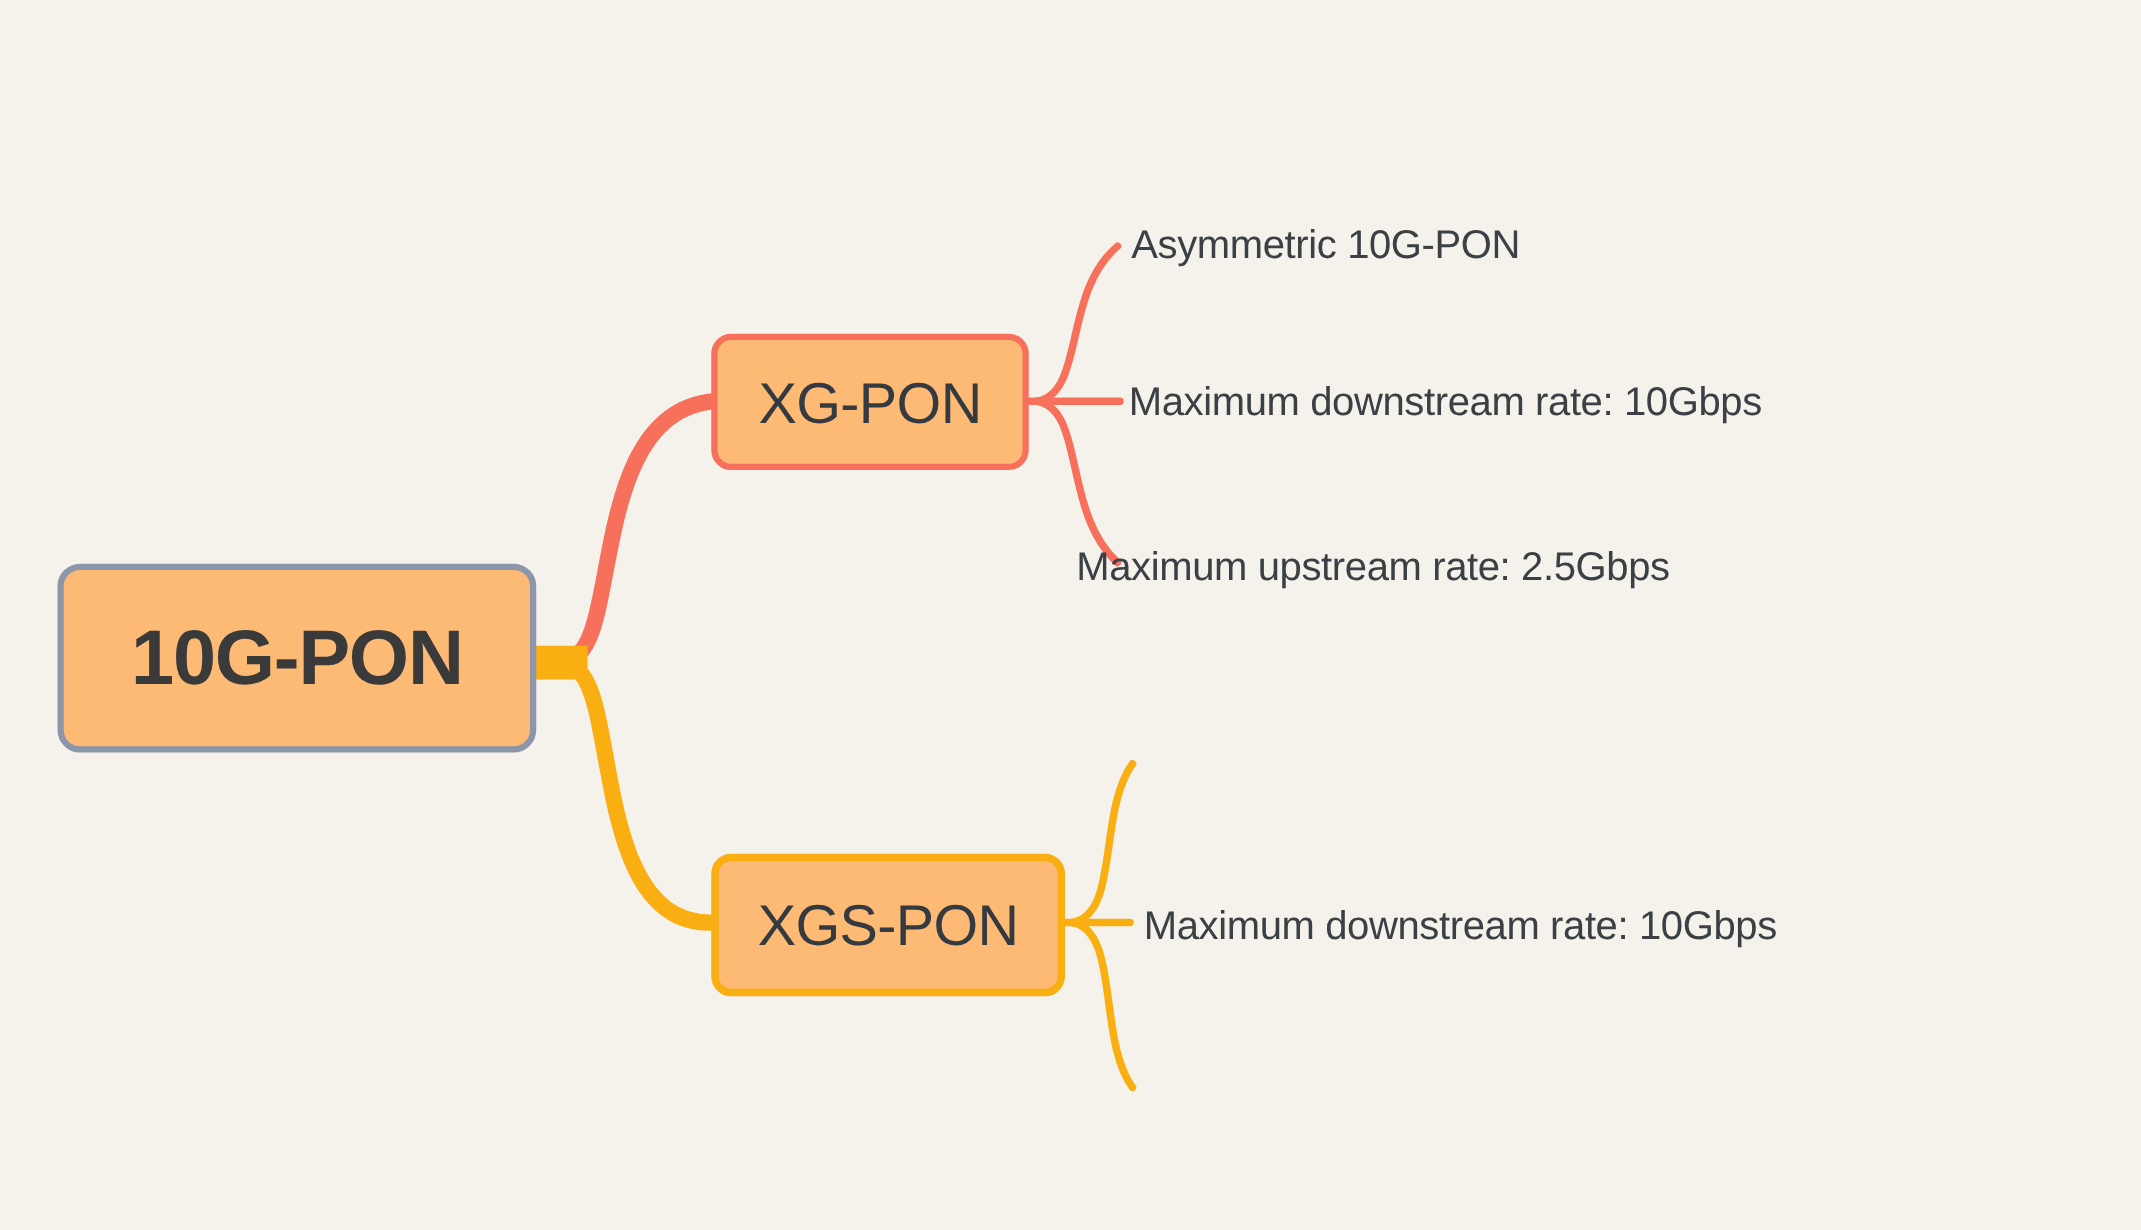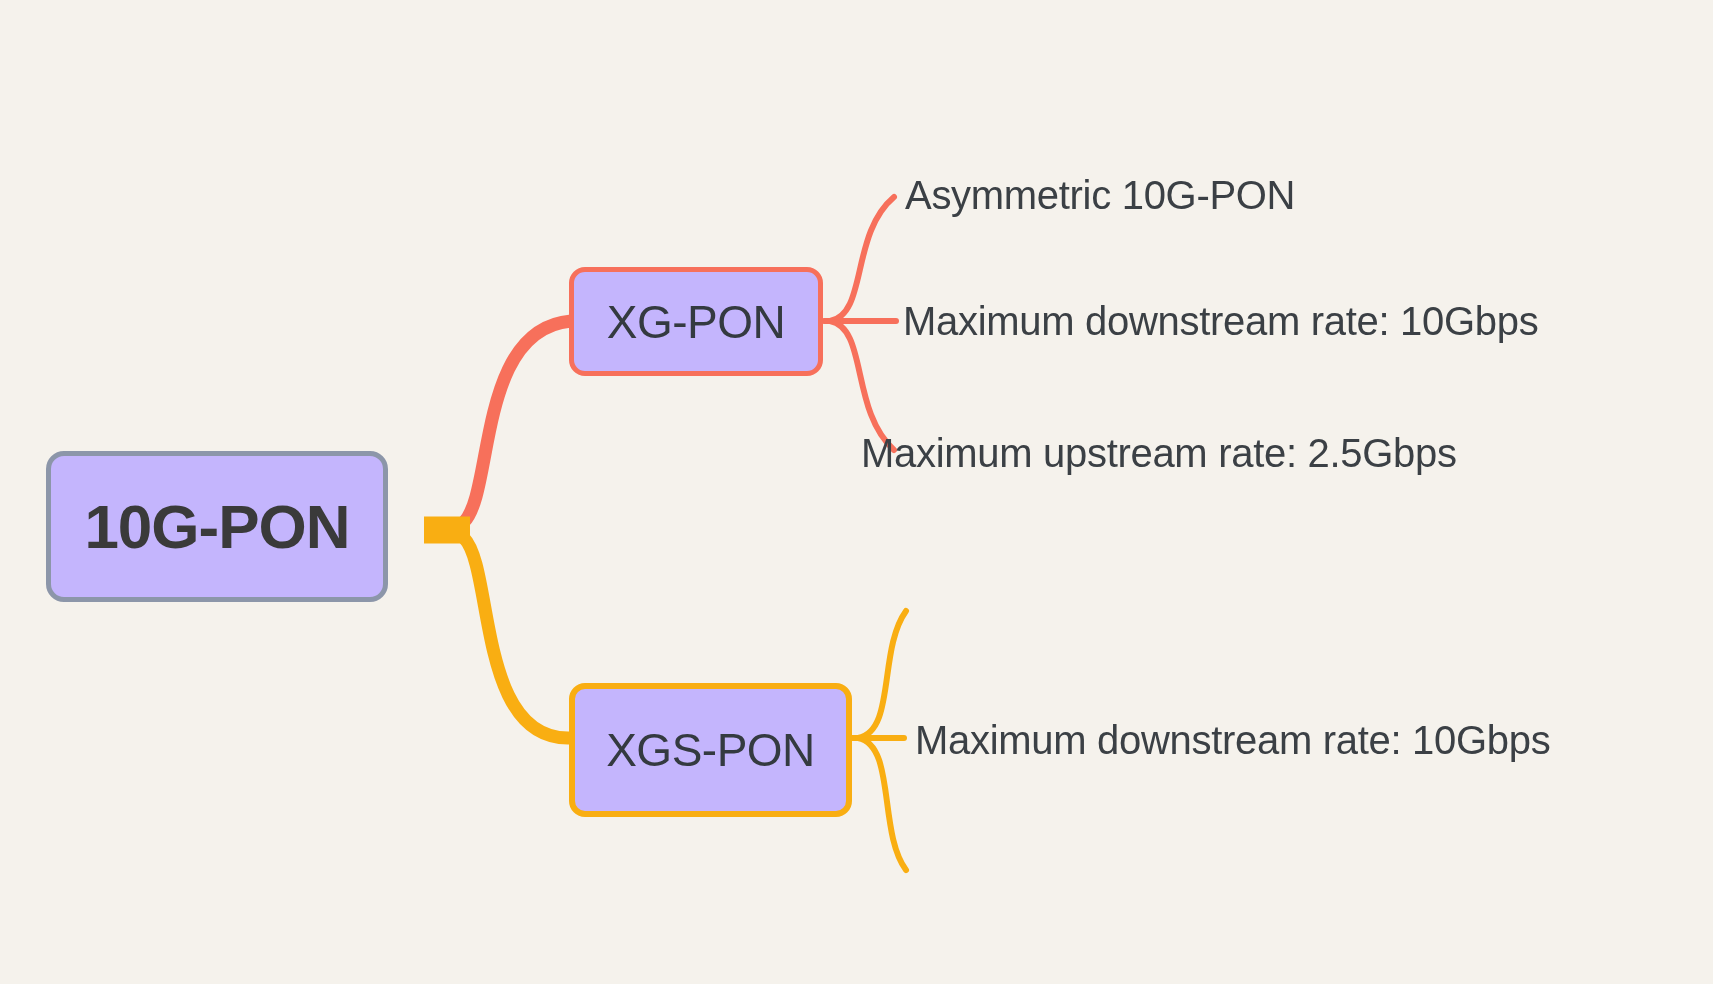--- a/index.html
+++ b/index.html
@@ -19,31 +19,31 @@
     position: absolute;
     left: 0;
     top: 0;
     width: 1713px;
     height: 984px;
     z-index: 0;
   }
   .node {
     position: absolute;
     z-index: 2;
-    background: #c4b5fd;
+    background: #fdba74;
     display: flex;
     align-items: center;
     justify-content: center;
     box-sizing: border-box;
     cursor: default;
   }
   .node-root {
     left: 46px;
     top: 451px;
-    width: 342px;
+    width: 383px;
     height: 151px;
     border: 5px solid #8C96A9;
     border-radius: 18px;
   }
   .node-root .node-label {
     font-size: 62px;
     font-weight: bold;
     letter-spacing: -1px;
     color: #3A3A3A;
   }
@@ -52,36 +52,36 @@
     top: 267px;
     width: 254px;
     height: 109px;
     border: 5px solid #F7705B;
     border-radius: 16px;
   }
   .node-xgs {
     left: 569px;
     top: 683px;
     width: 283px;
-    height: 134px;
+    height: 114px;
     border: 6px solid #F9AE12;
     border-radius: 16px;
   }
   .node-child .node-label {
     font-size: 46px;
     font-weight: 400;
     letter-spacing: -0.5px;
     color: #343A40;
   }
   .leaf {
     position: absolute;
     z-index: 2;
     height: 48px;
     line-height: 48px;
-    font-size: 40px;
+    font-size: 32px;
     letter-spacing: -0.3px;
     color: #3B4045;
     white-space: nowrap;
     cursor: default;
   }
   .leaf-xg-1 { left: 905px; top: 171px; }
   .leaf-xg-2 { left: 903px; top: 297px; }
   .leaf-xg-3 { left: 861px; top: 429px; }
   .leaf-xgs-1 { left: 915px; top: 586px; }
   .leaf-xgs-2 { left: 915px; top: 716px; }

